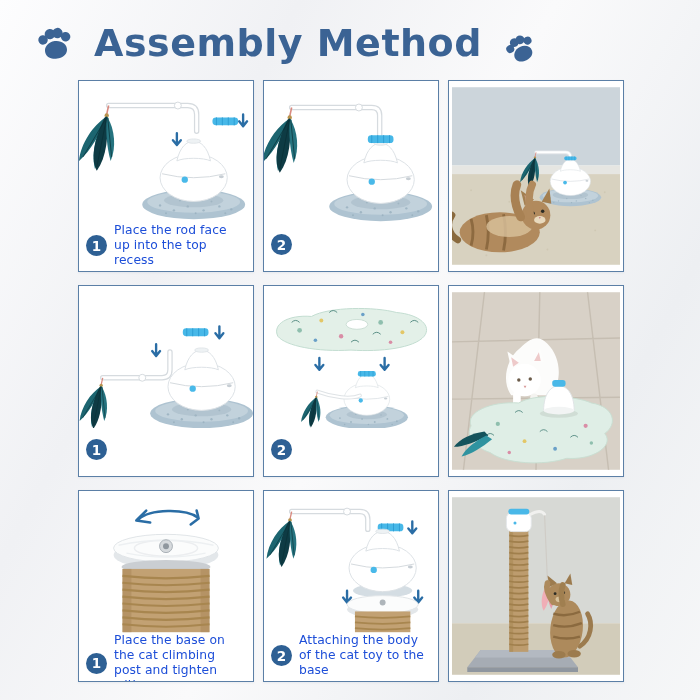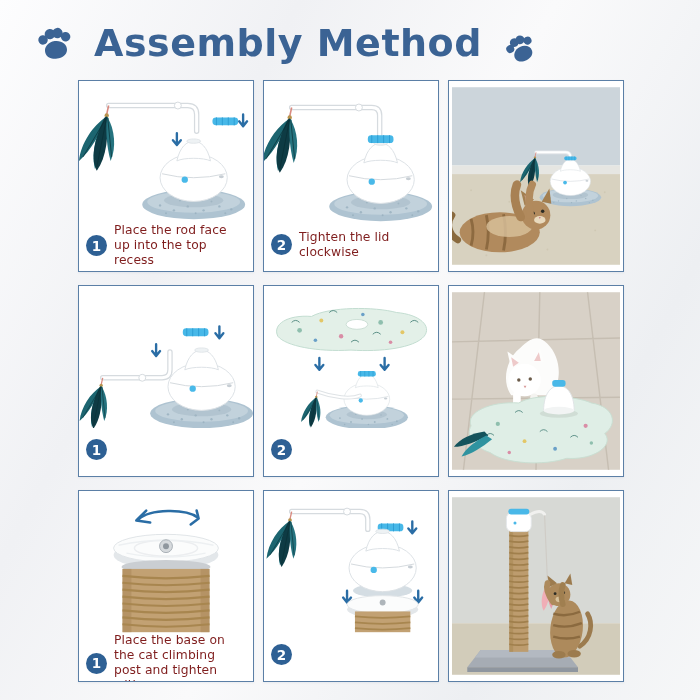--- a/index.html
+++ b/index.html
@@ -18,21 +18,21 @@
     display:grid;grid-template-columns:repeat(3,176px);grid-auto-rows:192px;
     column-gap:9px;row-gap:13px;}
   .panel{box-sizing:border-box;border:1.5px solid #5b7fa6;background:#fff;
     display:flex;flex-direction:column;overflow:hidden;box-shadow:0 1px 2px rgba(60,90,130,.08);}
   .panel svg.illust{display:block;width:100%;height:142px;flex:0 0 auto;}
   .panel.photo{padding:3px;}
   .panel.photo svg{width:100%;height:100%;display:block;}
   .caption{flex:1;display:flex;align-items:center;padding:0 7px 5px 7px;gap:7px;}
   .badge{width:21px;height:21px;border-radius:50%;background:#2e6094;color:#fff;
     font-size:13.5px;font-weight:700;display:flex;align-items:center;justify-content:center;flex:0 0 auto;}
-  .caption-text{font-size:12.3px;line-height:1.22;color:#7f1d1d;letter-spacing:0.1px;}
+  .caption-text{font-size:12.3px;line-height:1.22;color:#1d4ed8;letter-spacing:0.1px;}
 </style>
 </head>
 <body>
 
 <svg width="0" height="0" style="position:absolute" aria-hidden="true">
   <defs>
     <g id="sym-paw">
       <circle cx="-12" cy="-5" r="5"></circle>
         <circle cx="-4" cy="-10" r="5.5"></circle>
       <circle cx="4" cy="-10" r="5.5"></circle>
@@ -127,21 +127,20 @@
       <g>
         <path d="M28,26 L109,26 Q117,26 117,34 L117,54" stroke="#d6dbdf" stroke-width="5.5" fill="none" stroke-linecap="round"></path>
         <path d="M28,26 L109,26 Q117,26 117,34 L117,54" stroke="#ffffff" stroke-width="3" fill="none" stroke-linecap="round"></path>
         <circle cx="96" cy="26" r="3.5" fill="#fff" stroke="#d6dbdf"></circle>
       </g>
       <use href="#sym-lid" transform="translate(118,58)"></use>
       <use href="#sym-feathers" transform="translate(28,26)"></use>
     </svg>
     <div class="caption">
       <div class="badge">2</div>
-      <div class="caption-text">Tighten the lid clockwise</div>
     </div>
   </div>
 
   <div class="panel photo">
     <svg viewBox="0 0 176 186">
       <rect x="0" y="0" width="176" height="82" fill="#ccd5db"></rect>
       <rect x="0" y="82" width="176" height="9" fill="#e6e6e2"></rect>
       <rect x="0" y="91" width="176" height="95" fill="#d8d2c0"></rect>
       <g fill="#cdc6b1" opacity="0.8">
         <circle cx="20" cy="108" r="1"></circle>
@@ -321,20 +320,21 @@
         <ellipse cx="120" cy="114" rx="36" ry="9" fill="#fbfcfc" stroke="#e1e5e8" stroke-width="1"></ellipse>
         <circle cx="120" cy="112" r="3" fill="#aeb5ba"></circle>
       </g>
       <g>
         <rect x="92" y="121" width="56" height="21" fill="#c2a173"></rect>
         <path d="M92,126 Q120,129 148,126 M92,132 Q120,135 148,132 M92,138 Q120,141 148,138" stroke="#a8864f" stroke-width="1.8" fill="none"></path>
       </g>
     </svg>
     <div class="caption">
       <div class="badge">2</div>
+      <div class="caption-text">Attaching the body of the cat toy to the base</div>
     </div>
   </div>
 
   <div class="panel photo">
     <svg viewBox="0 0 176 186">
       <rect x="0" y="0" width="176" height="132" fill="#d7d9d5"></rect>
       <rect x="0" y="132" width="176" height="54" fill="#d2ccba"></rect>
       <g>
         <polygon points="30,160 118,160 132,178 16,178" fill="#a6acb4"></polygon>
         <polygon points="30,160 118,160 124,168 24,168" fill="#b3b9c1"></polygon>

